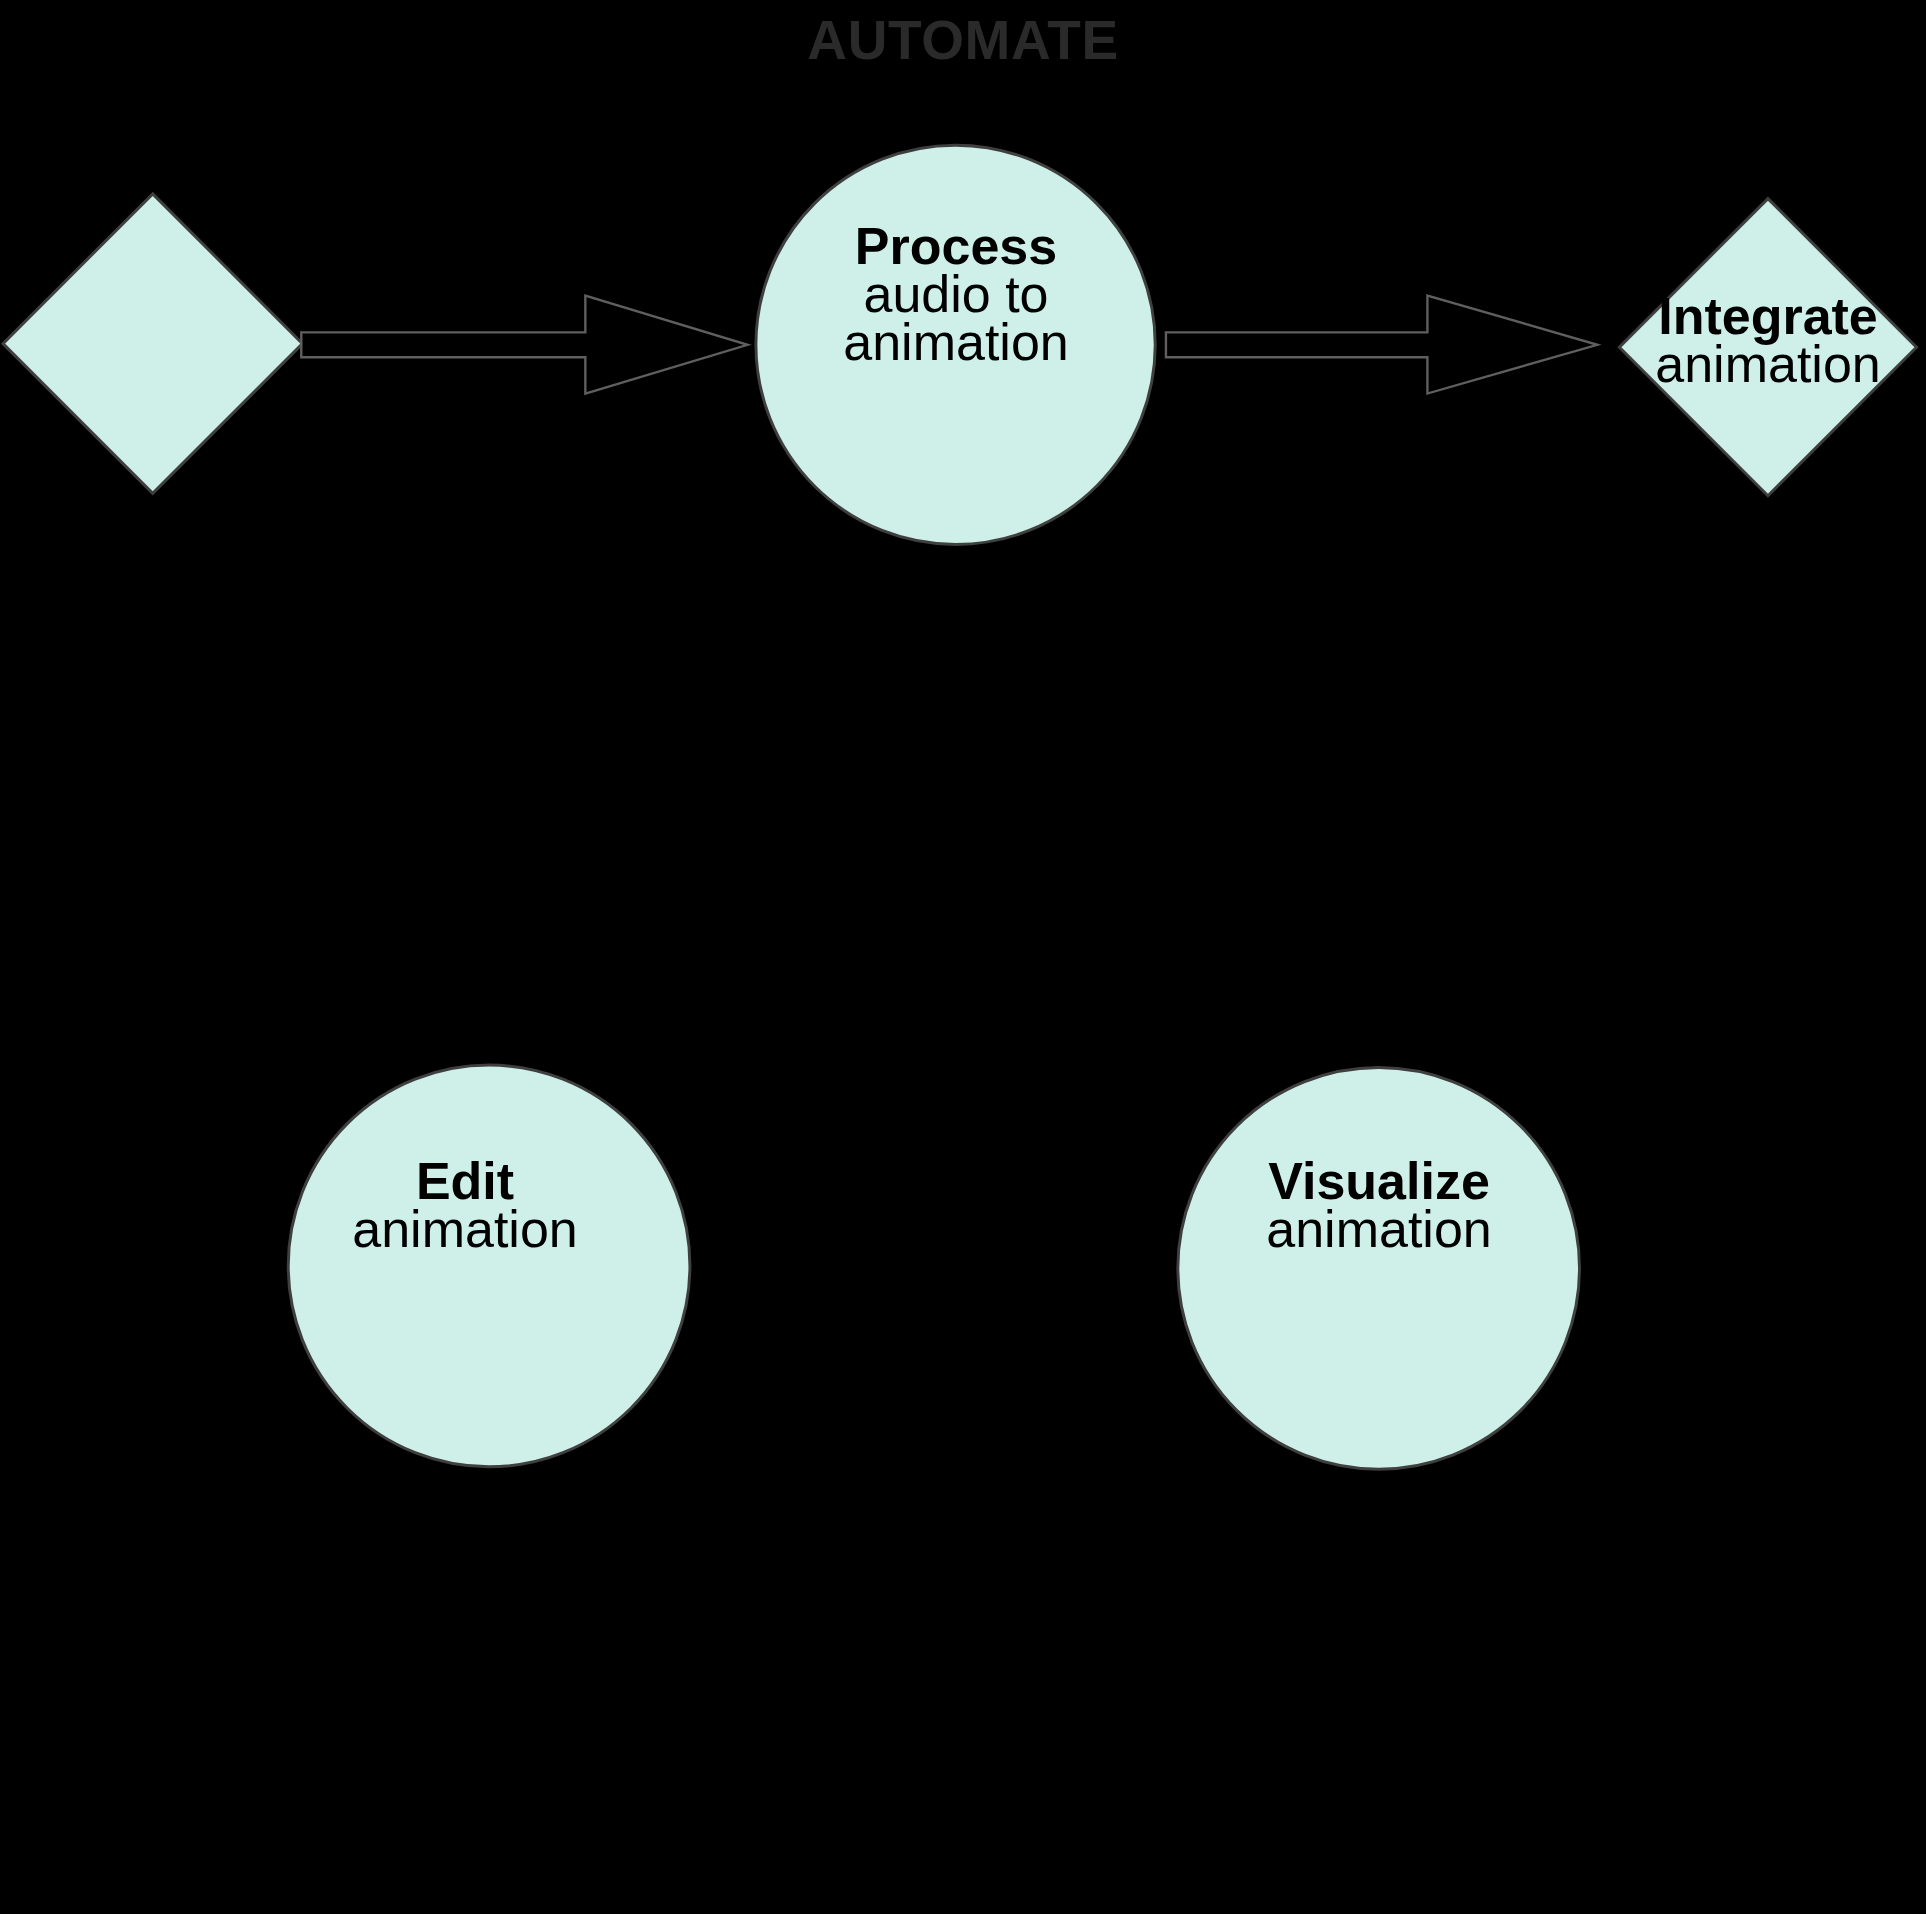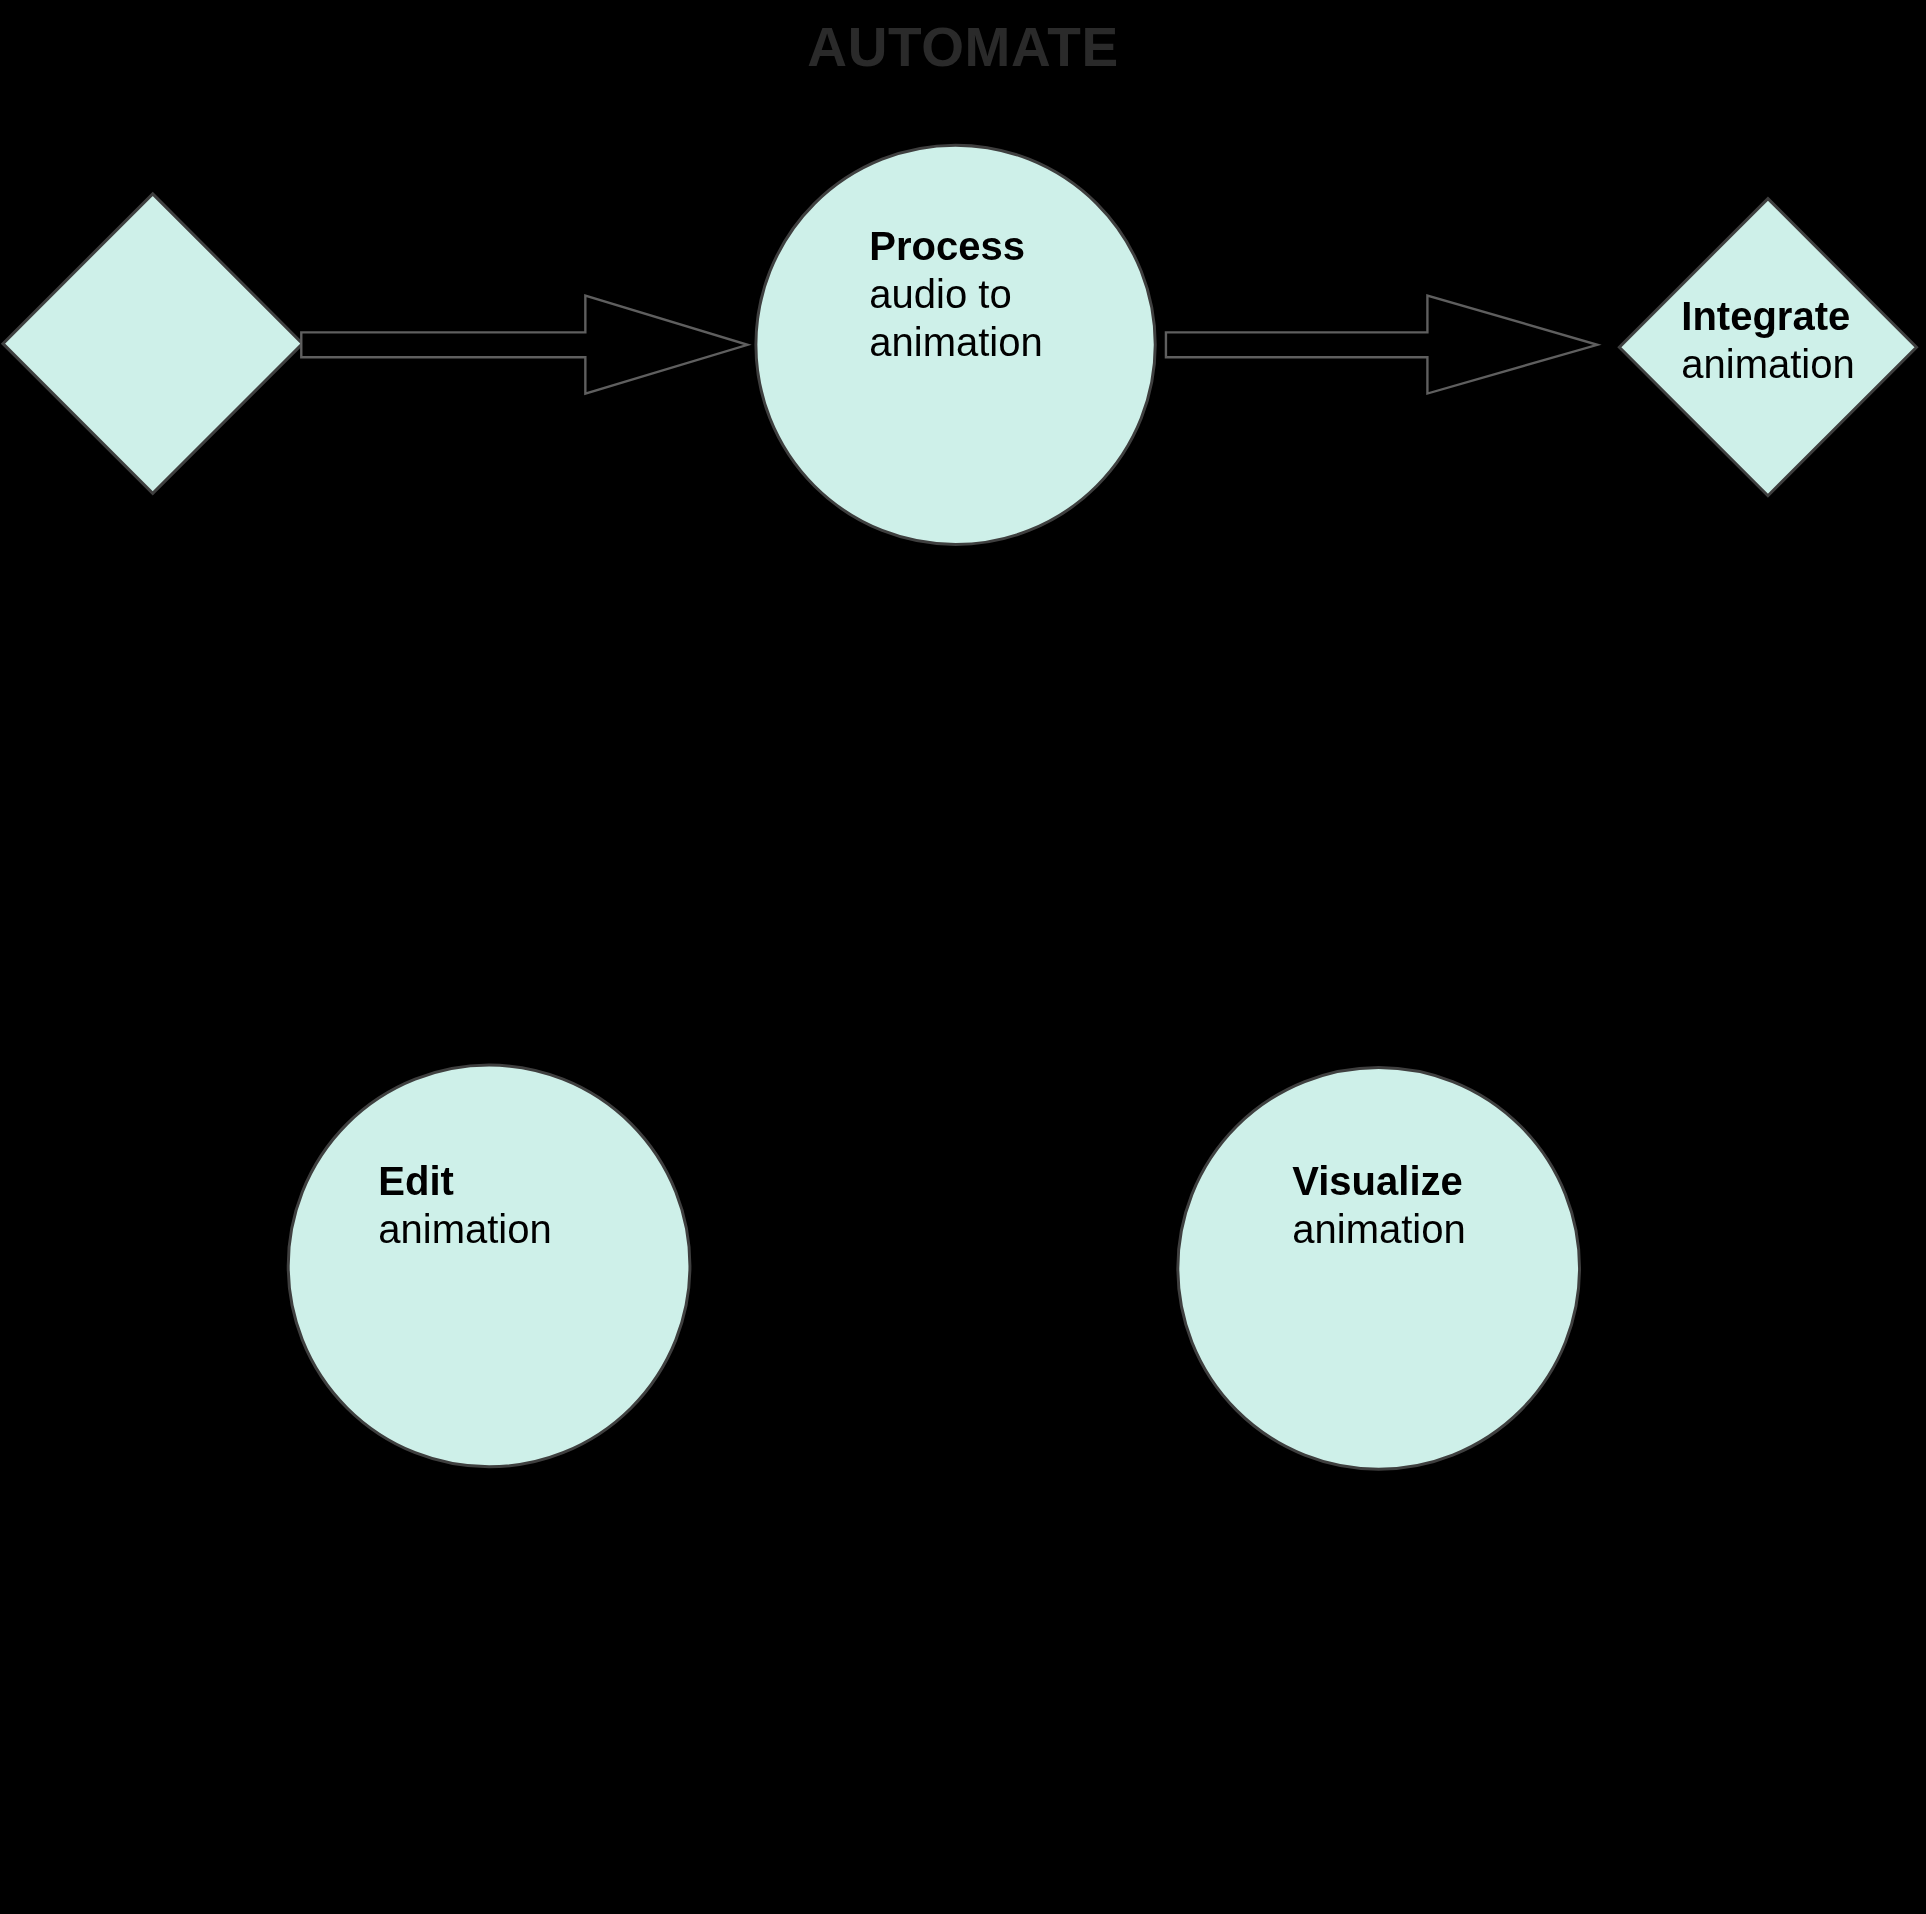--- a/index.html
+++ b/index.html
@@ -34,28 +34,27 @@
     stroke-linejoin: miter;
   }
   .section-title {
     position: absolute;
     transform: translate(-50%, -50%);
     font-size: 55px;
     font-weight: 700;
     letter-spacing: 0.6px;
     color: var(--section-title, #2a2a2a);
     white-space: nowrap;
-    margin-top: 7px;
   }
   .node-label {
     position: absolute;
     transform: translate(-50%, -50%);
-    text-align: left;
+    text-align: center;
     color: var(--node-text, #000);
-    font-size: 40px;
+    font-size: 52px;
     line-height: 48px;
     white-space: nowrap;
   }
   .nl-title {
     font-weight: 700;
   }
 </style>
 </head>
 <body>
 

